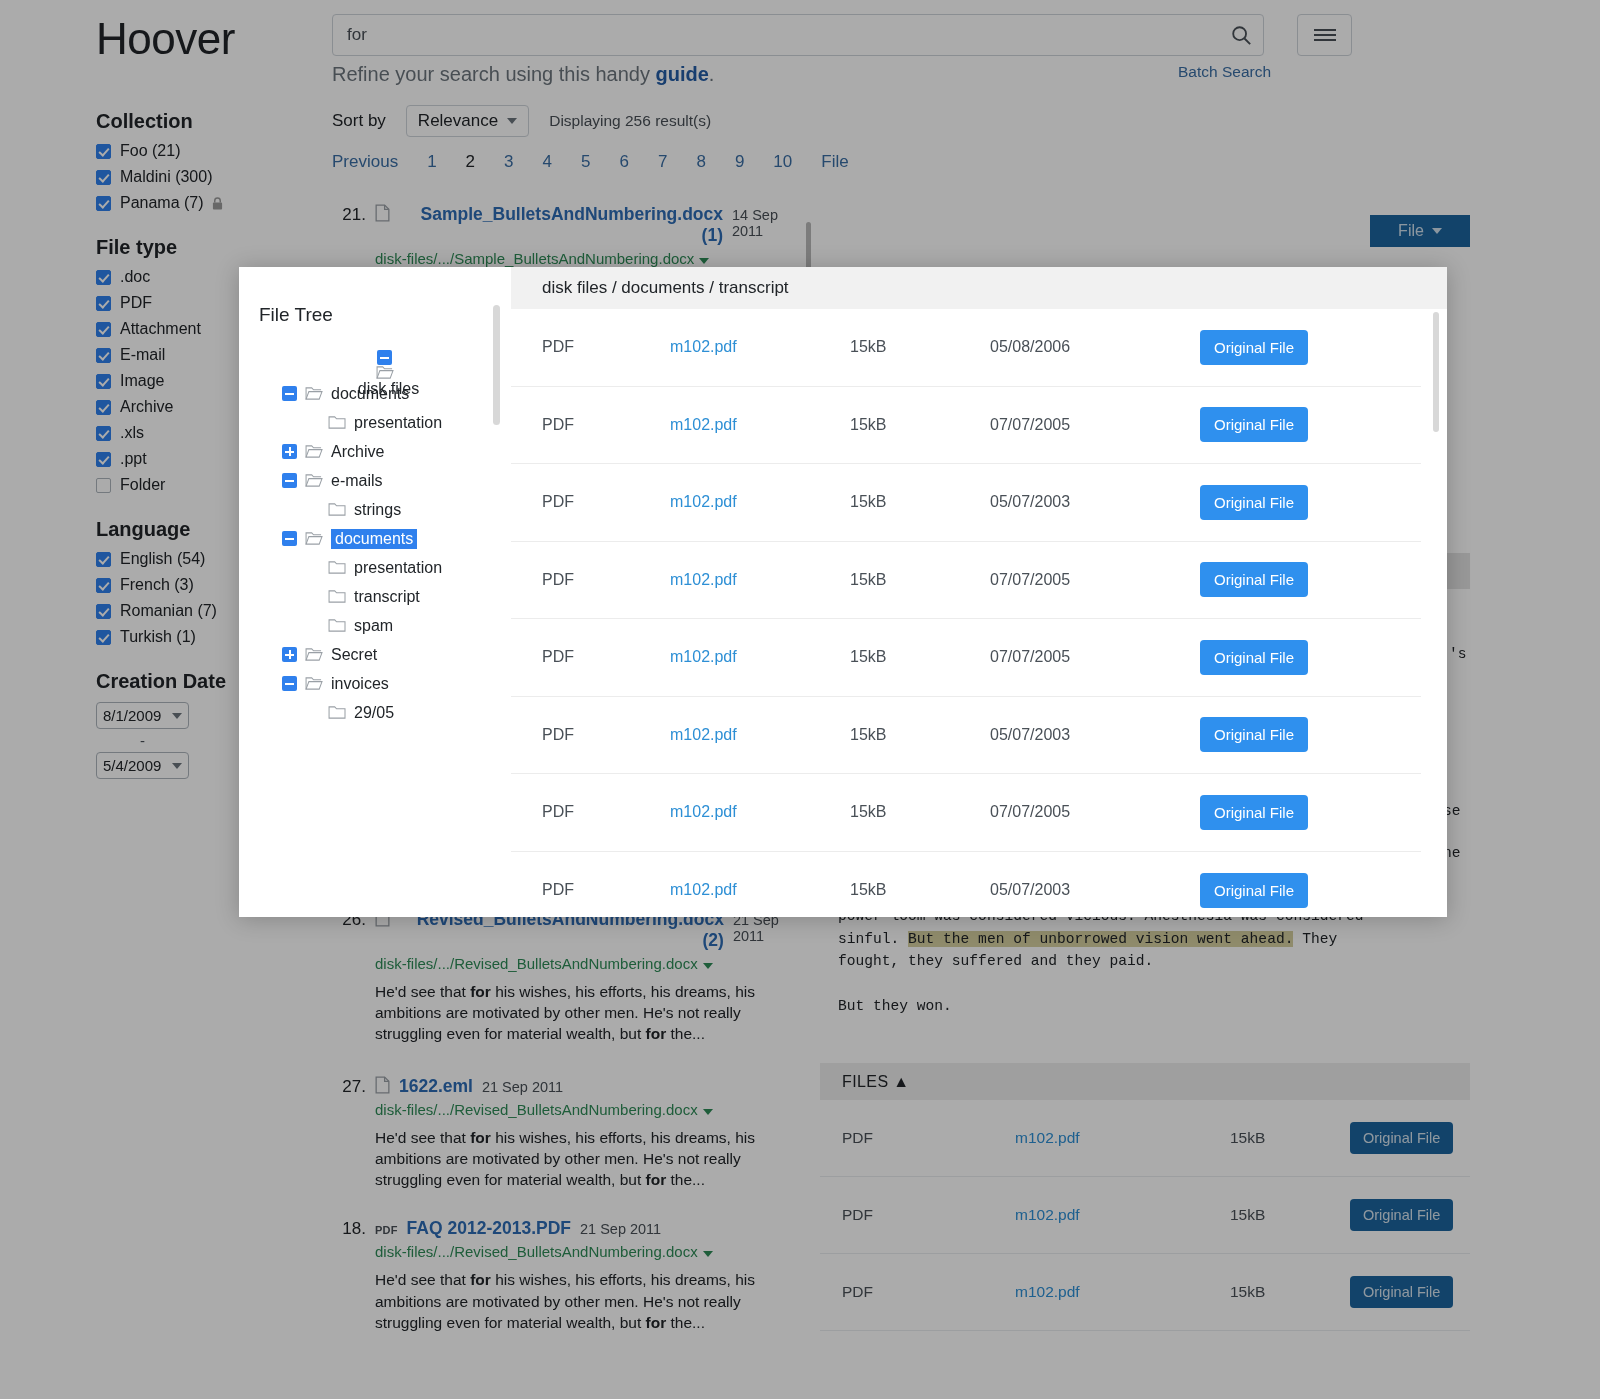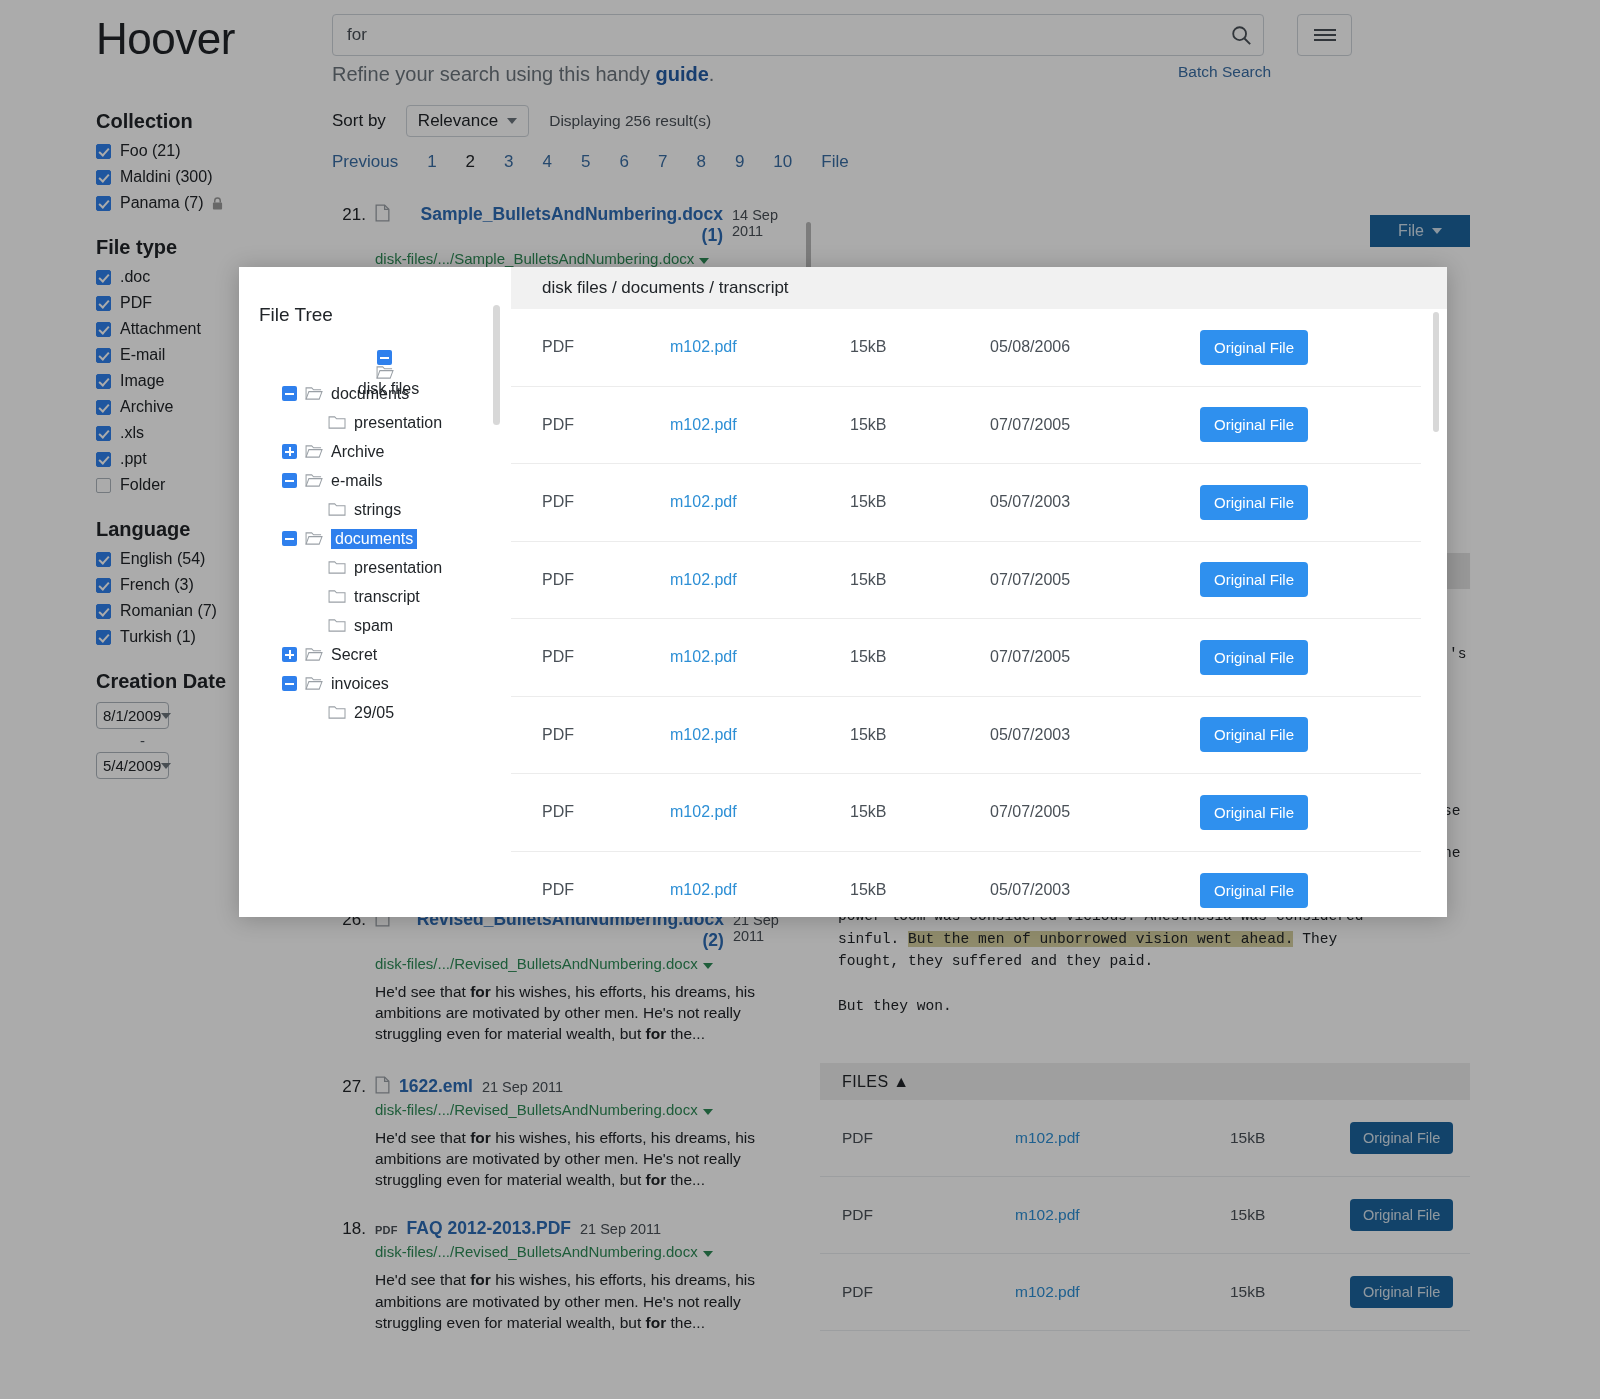--- a/index.html
+++ b/index.html
@@ -77,21 +77,21 @@
   }
   .chk.off { background:#fff; border:1px solid #adb5bd; }
   .chk.on::after {
     content:""; position:absolute; left:4px; top:1px;
     width:4px; height:8px; border:solid #fff; border-width:0 2px 2px 0;
     transform:rotate(42deg);
   }
   .lock-icon { margin-left:8px; width:11px; height:13px; }
   .dateline { font-size:15px; color:#495057; text-align:center; width:93px; margin:3px 0; }
   .datesel {
-    width:73px; height:27px; border:1px solid #adb5bd; border-radius:4px;
+    width:93px; height:27px; border:1px solid #adb5bd; border-radius:4px;
     background:transparent; font-size:15px; color:#212529; padding:0 6px;
     display:flex; align-items:center; justify-content:space-between;
   }
   .caret-d { width:0;height:0;border-left:5px solid transparent;border-right:5px solid transparent;border-top:6px solid #6c757d; }
 
   
   .results { position:absolute; left:332px; top:105px; width:480px; }
   .sortrow { display:flex; align-items:center; gap:20px; font-size:17px; color:#212529; }
   .sortsel {
     border:1px solid #ced4da; border-radius:4px; background:transparent;

